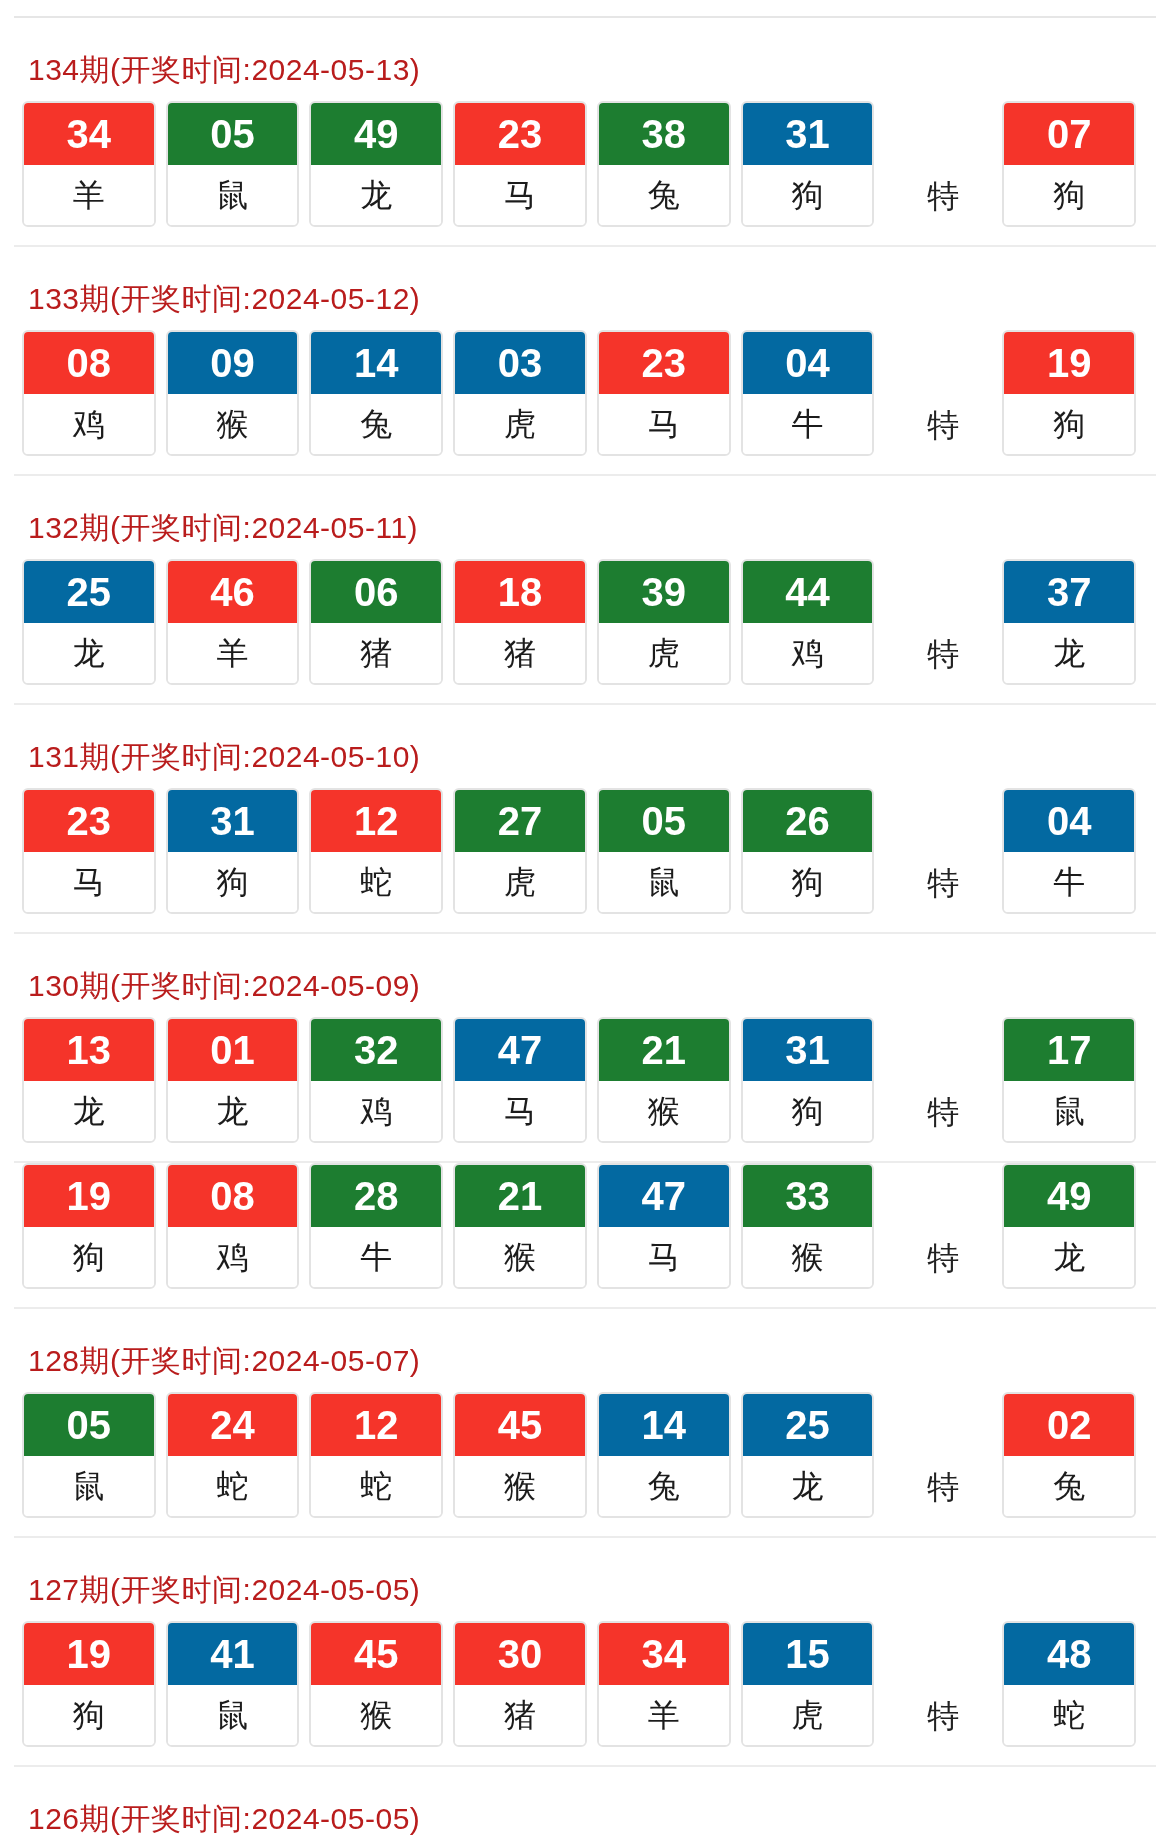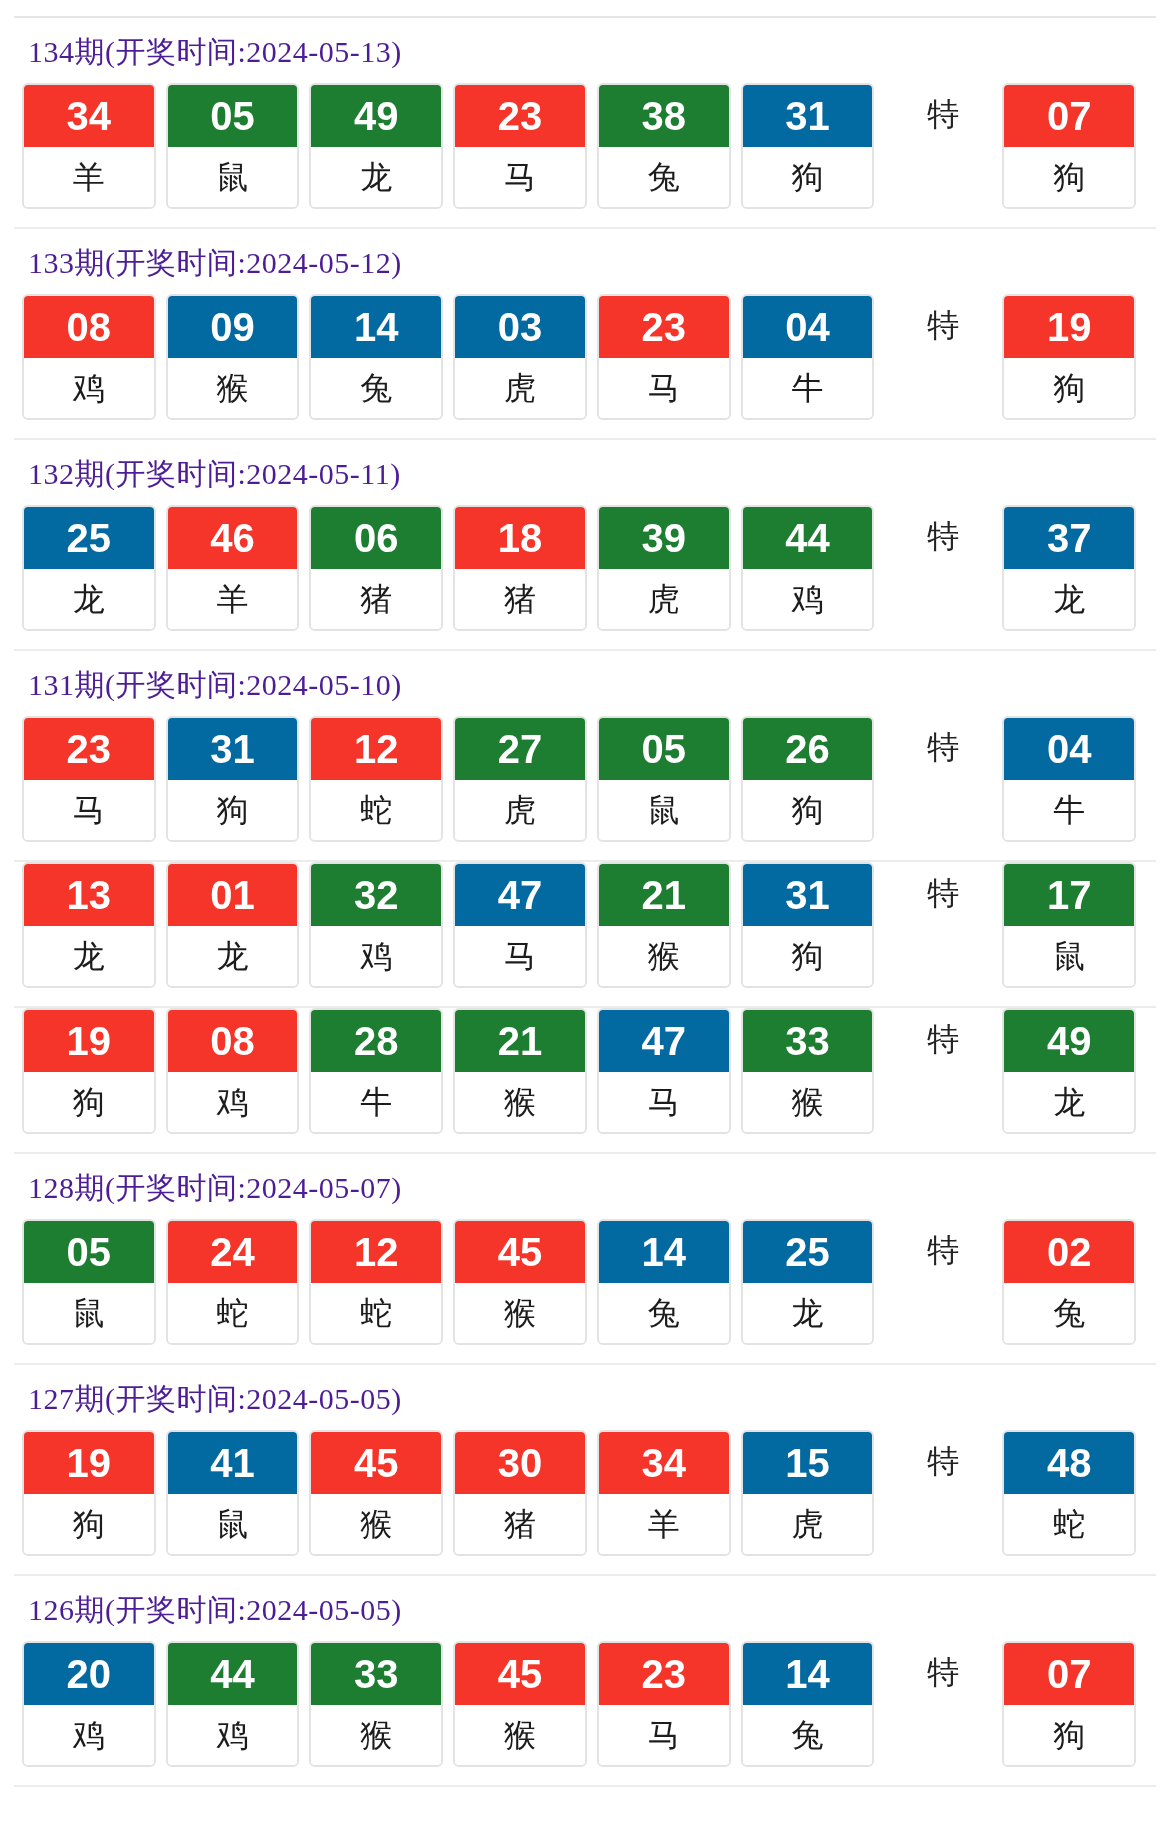--- a/index.html
+++ b/index.html
@@ -23,29 +23,28 @@
   }
   .list {
     padding: 0 14px;
   }
   .draw-block {
     border-bottom: 2px solid #ececec;
     padding: 0;
   }
   .draw-header {
     font-size: 30px;
-    color: #4c1d95;
-    padding: 14px 8px 10px 14px;
+    color: #b91c1c;
+    padding: 32px 8px 10px 14px;
     letter-spacing: 0.5px;
     white-space: nowrap;
-    font-family: Liberation Serif, serif;
   }
   .row {
     display: flex;
-    align-items: flex-start;
+    align-items: flex-end;
     padding: 0 8px 18px 8px;
   }
   .ball {
     width: 146px;
     margin-right: 10px;
     border: 2px solid #e3e3e3;
     border-radius: 6px;
     overflow: hidden;
     background: #ffffff;
     box-sizing: border-box;
@@ -220,20 +219,21 @@
             <span class="zodiac">狗</span>
           </div>
           <div class="special-label">特</div>
           <div class="ball special">
             <span class="num c-blue">04</span>
             <span class="zodiac">牛</span>
           </div>
         </div>
       </div>
       <div class="draw-block">
+        <div class="draw-header">130期(开奖时间:2024-05-09)</div>
         <div class="row">
           <div class="ball">
             <span class="num c-red">13</span>
             <span class="zodiac">龙</span>
           </div>
           <div class="ball">
             <span class="num c-red">01</span>
             <span class="zodiac">龙</span>
           </div>
           <div class="ball">

